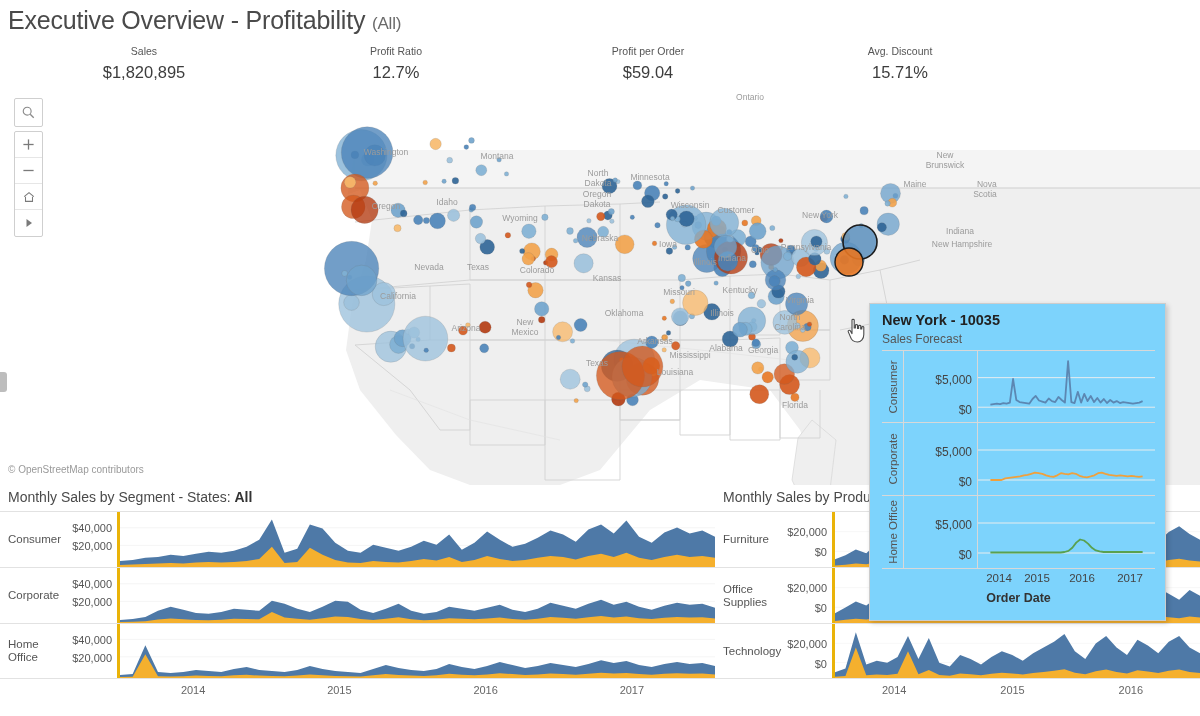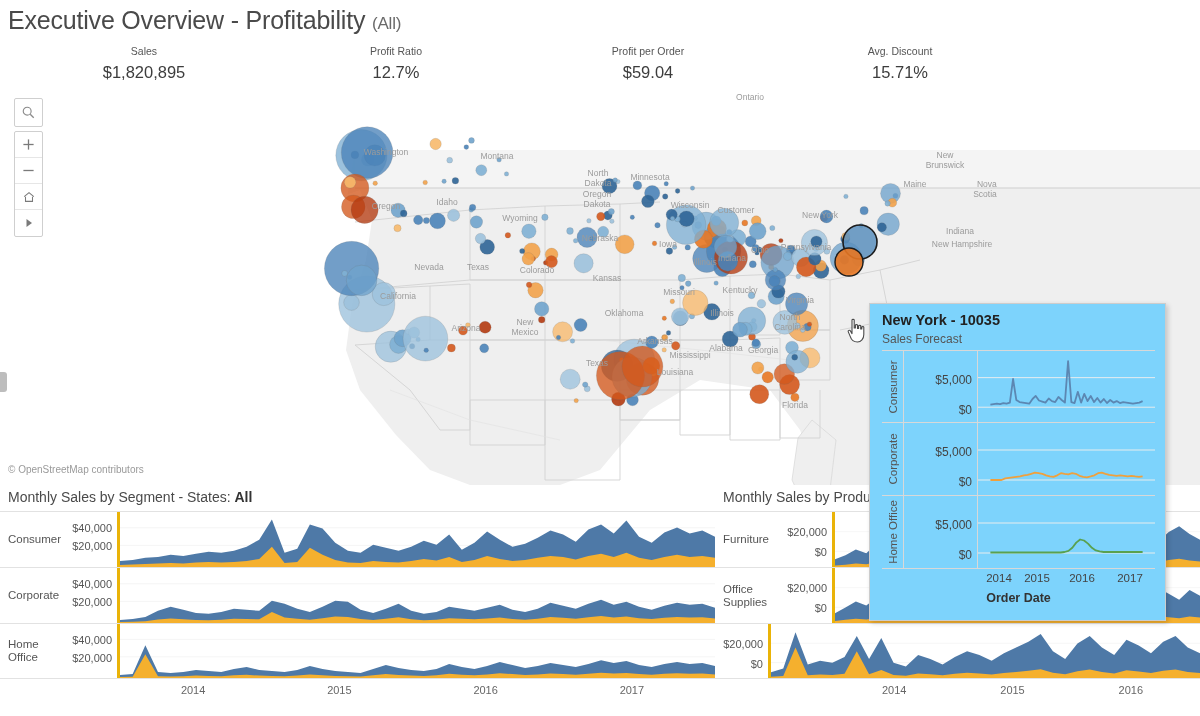--- a/index.html
+++ b/index.html
@@ -662,20 +662,21 @@
           <div class="row-plot">
             <svg viewBox="0 0 1000 100" preserveAspectRatio="none">
               <line x1="0" x2="1000" y1="35.714285714285715" y2="35.714285714285715" stroke="#ededed" stroke-width="1"></line>
               <line x1="0" x2="1000" y1="71.42857142857143" y2="71.42857142857143" stroke="#ededed" stroke-width="1"></line>
               <path d="M0,100.0 L0.0,82.3 L28.6,71.7 L57.1,61.1 L85.7,68.2 L114.3,54.0 L142.9,64.6 L171.4,57.5 L200.0,29.2 L228.6,61.1 L257.1,22.2 L285.7,57.5 L314.3,68.2 L342.9,46.9 L371.4,54.0 L400.0,64.6 L428.6,50.5 L457.1,39.8 L485.7,57.5 L514.3,68.2 L542.9,54.0 L571.4,36.3 L600.0,50.5 L628.6,61.1 L657.1,43.4 L685.7,29.2 L714.3,46.9 L742.9,57.5 L771.4,39.8 L800.0,25.7 L828.6,43.4 L857.1,54.0 L885.7,36.3 L914.3,46.9 L942.9,57.5 L971.4,39.8 L1000.0,50.5 L1000,100 Z" fill="#4e79a7"></path>
               <path d="M0,100.0 L0.0,96.5 L28.6,94.3 L57.1,92.2 L85.7,93.6 L114.3,90.8 L142.9,92.9 L171.4,91.5 L200.0,85.8 L228.6,92.2 L257.1,84.4 L285.7,91.5 L314.3,93.6 L342.9,89.4 L371.4,90.8 L400.0,92.9 L428.6,90.1 L457.1,88.0 L485.7,91.5 L514.3,93.6 L542.9,90.8 L571.4,87.3 L600.0,90.1 L628.6,92.2 L657.1,88.7 L685.7,85.8 L714.3,89.4 L742.9,91.5 L771.4,88.0 L800.0,85.1 L828.6,88.7 L857.1,90.8 L885.7,87.3 L914.3,89.4 L942.9,91.5 L971.4,88.0 L1000.0,90.1 L1000,100 Z" fill="#f5b02e"></path>
             </svg>
           </div>
         </div>
         <div class="srow last" style="height: 56px;">
+          <div class="row-name">Technology</div>
           <div class="row-axis">
             <span style="top: 14px;">$20,000</span>
             <span style="top: 34px;">$0</span>
           </div>
           <div class="row-plot">
             <svg viewBox="0 0 1000 100" preserveAspectRatio="none">
               <line x1="0" x2="1000" y1="35.714285714285715" y2="35.714285714285715" stroke="#ededed" stroke-width="1"></line>
               <line x1="0" x2="1000" y1="71.42857142857143" y2="71.42857142857143" stroke="#ededed" stroke-width="1"></line>
               <path d="M0,100.0 L0.0,89.4 L28.6,82.3 L57.1,15.1 L85.7,75.2 L114.3,68.2 L142.9,71.7 L171.4,61.1 L200.0,22.2 L228.6,64.6 L257.1,25.7 L285.7,71.7 L314.3,78.8 L342.9,57.5 L371.4,64.6 L400.0,75.2 L428.6,61.1 L457.1,50.5 L485.7,57.5 L514.3,68.2 L542.9,54.0 L571.4,43.4 L600.0,32.8 L628.6,18.6 L657.1,50.5 L685.7,64.6 L714.3,36.3 L742.9,22.2 L771.4,43.4 L800.0,57.5 L828.6,29.2 L857.1,39.8 L885.7,54.0 L914.3,32.8 L942.9,22.2 L971.4,43.4 L1000.0,54.0 L1000,100 Z" fill="#4e79a7"></path>
               <path d="M0,100.0 L0.0,97.9 L28.6,96.5 L57.1,43.4 L85.7,95.0 L114.3,93.6 L142.9,94.3 L171.4,92.2 L200.0,50.5 L228.6,92.9 L257.1,85.1 L285.7,94.3 L314.3,95.8 L342.9,91.5 L371.4,92.9 L400.0,95.0 L428.6,92.2 L457.1,90.1 L485.7,91.5 L514.3,93.6 L542.9,90.8 L571.4,88.7 L600.0,86.6 L628.6,83.7 L657.1,90.1 L685.7,92.9 L714.3,87.3 L742.9,84.4 L771.4,88.7 L800.0,91.5 L828.6,85.8 L857.1,88.0 L885.7,90.8 L914.3,86.6 L942.9,84.4 L971.4,88.7 L1000.0,90.8 L1000,100 Z" fill="#f5b02e"></path>

